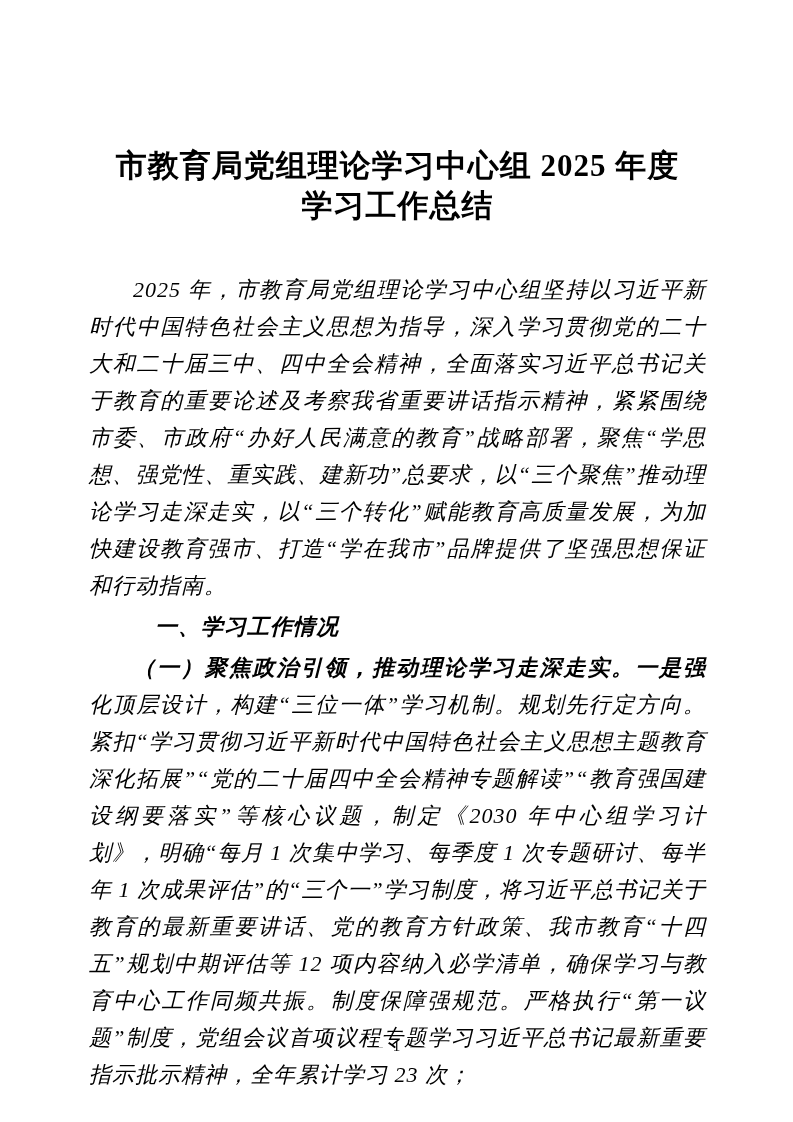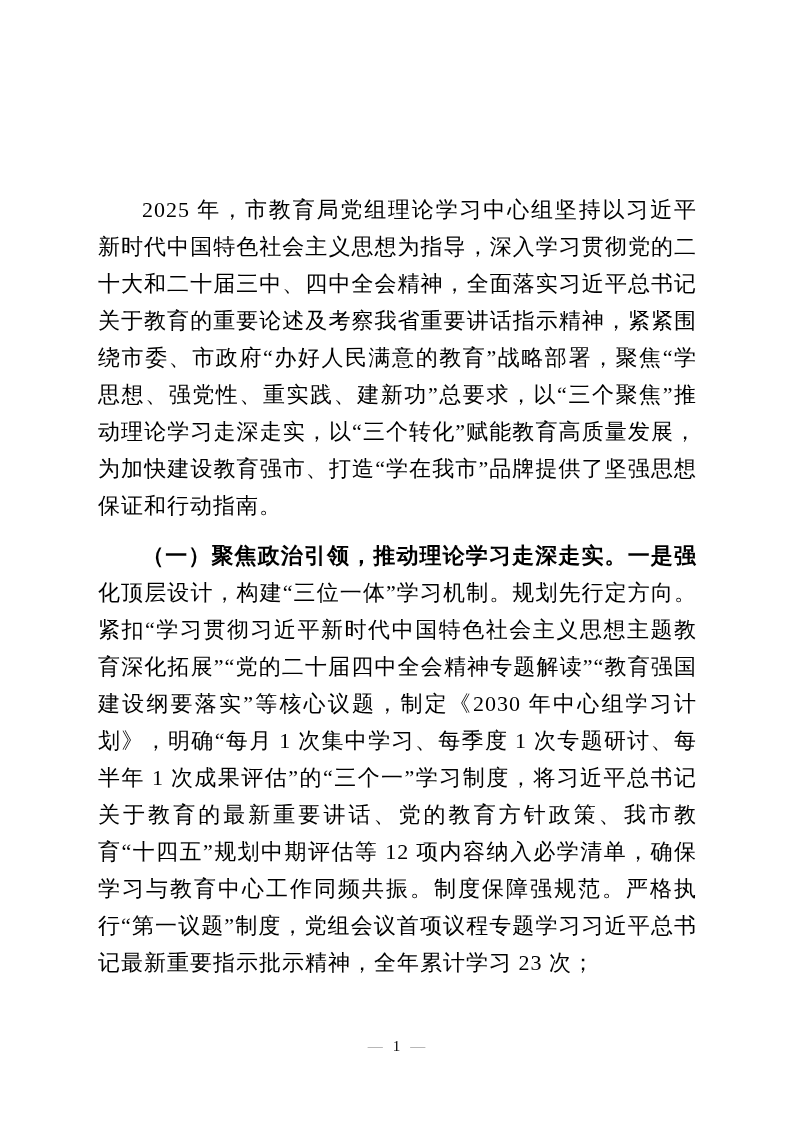--- a/index.html
+++ b/index.html
@@ -31,22 +31,23 @@
     letter-spacing: 1px;
   }
   .doc-body {
     margin-top: 45px;
     font-size: 22px;
     line-height: 37px;
     letter-spacing: 1px;
     text-align: justify;
   }
   .doc-body p {
-    margin: 13px;
+    margin: 4px;
     text-indent: 2em;
+    font-style: italic;
   }
   .doc-body p.heading {
     font-weight: bold;
     text-indent: 3em;
     text-align: left;
   }
   .b {
     font-weight: bold;
   }
   .footer {
@@ -62,21 +63,26 @@
   .footer .dash {
     color: var(--dash, #a0a0a0);
     margin: 0 10px;
   }
 </style>
 </head>
 <body>
 
 <div class="page" style="--bg: #ffffff; --fg: #000000; --dash: #a0a0a0;">
   <div class="content">
+    <h1 class="doc-title">
+      <span>市教育局党组理论学习中心组 2025 年度</span><br>
+      <span>学习工作总结</span>
+    </h1>
     <div class="doc-body">
         <p class="body"><span>2025 年，市教育局党组理论学习中心组坚持以习近平新时代中国特色社会主义思想为指导，深入学习贯彻党的二十大和二十届三中、四中全会精神，全面落实习近平总书记关于教育的重要论述及考察我省重要讲话指示精神，紧紧围绕市委、市政府“办好人民满意的教育”战略部署，聚焦“学思想、强党性、重实践、建新功”总要求，以“三个聚焦”推动理论学习走深走实，以“三个转化”赋能教育高质量发展，为加快建设教育强市、打造“学在我市”品牌提供了坚强思想保证和行动指南。</span></p>
+        <p class="heading"><span class="b">一、学习工作情况</span></p>
         <p class="body"><span class="b">（一）聚焦政治引领，推动理论学习走深走实。一是强</span><span>化顶层设计，构建“三位一体”学习机制。规划先行定方向。紧扣“学习贯彻习近平新时代中国特色社会主义思想主题教育深化拓展”“党的二十届四中全会精神专题解读”“教育强国建设纲要落实”等核心议题，制定《2030 年中心组学习计划》，明确“每月 1 次集中学习、每季度 1 次专题研讨、每半年 1 次成果评估”的“三个一”学习制度，将习近平总书记关于教育的最新重要讲话、党的教育方针政策、我市教育“十四五”规划中期评估等 12 项内容纳入必学清单，确保学习与教育中心工作同频共振。制度保障强规范。严格执行“第一议题”制度，党组会议首项议程专题学习习近平总书记最新重要指示批示精神，全年累计学习 23 次；</span></p>
       </div>
   </div>
   <div class="footer">
     <span class="dash">—</span><span>1</span><span class="dash">—</span>
   </div>
 </div>
 
 </body></html>

